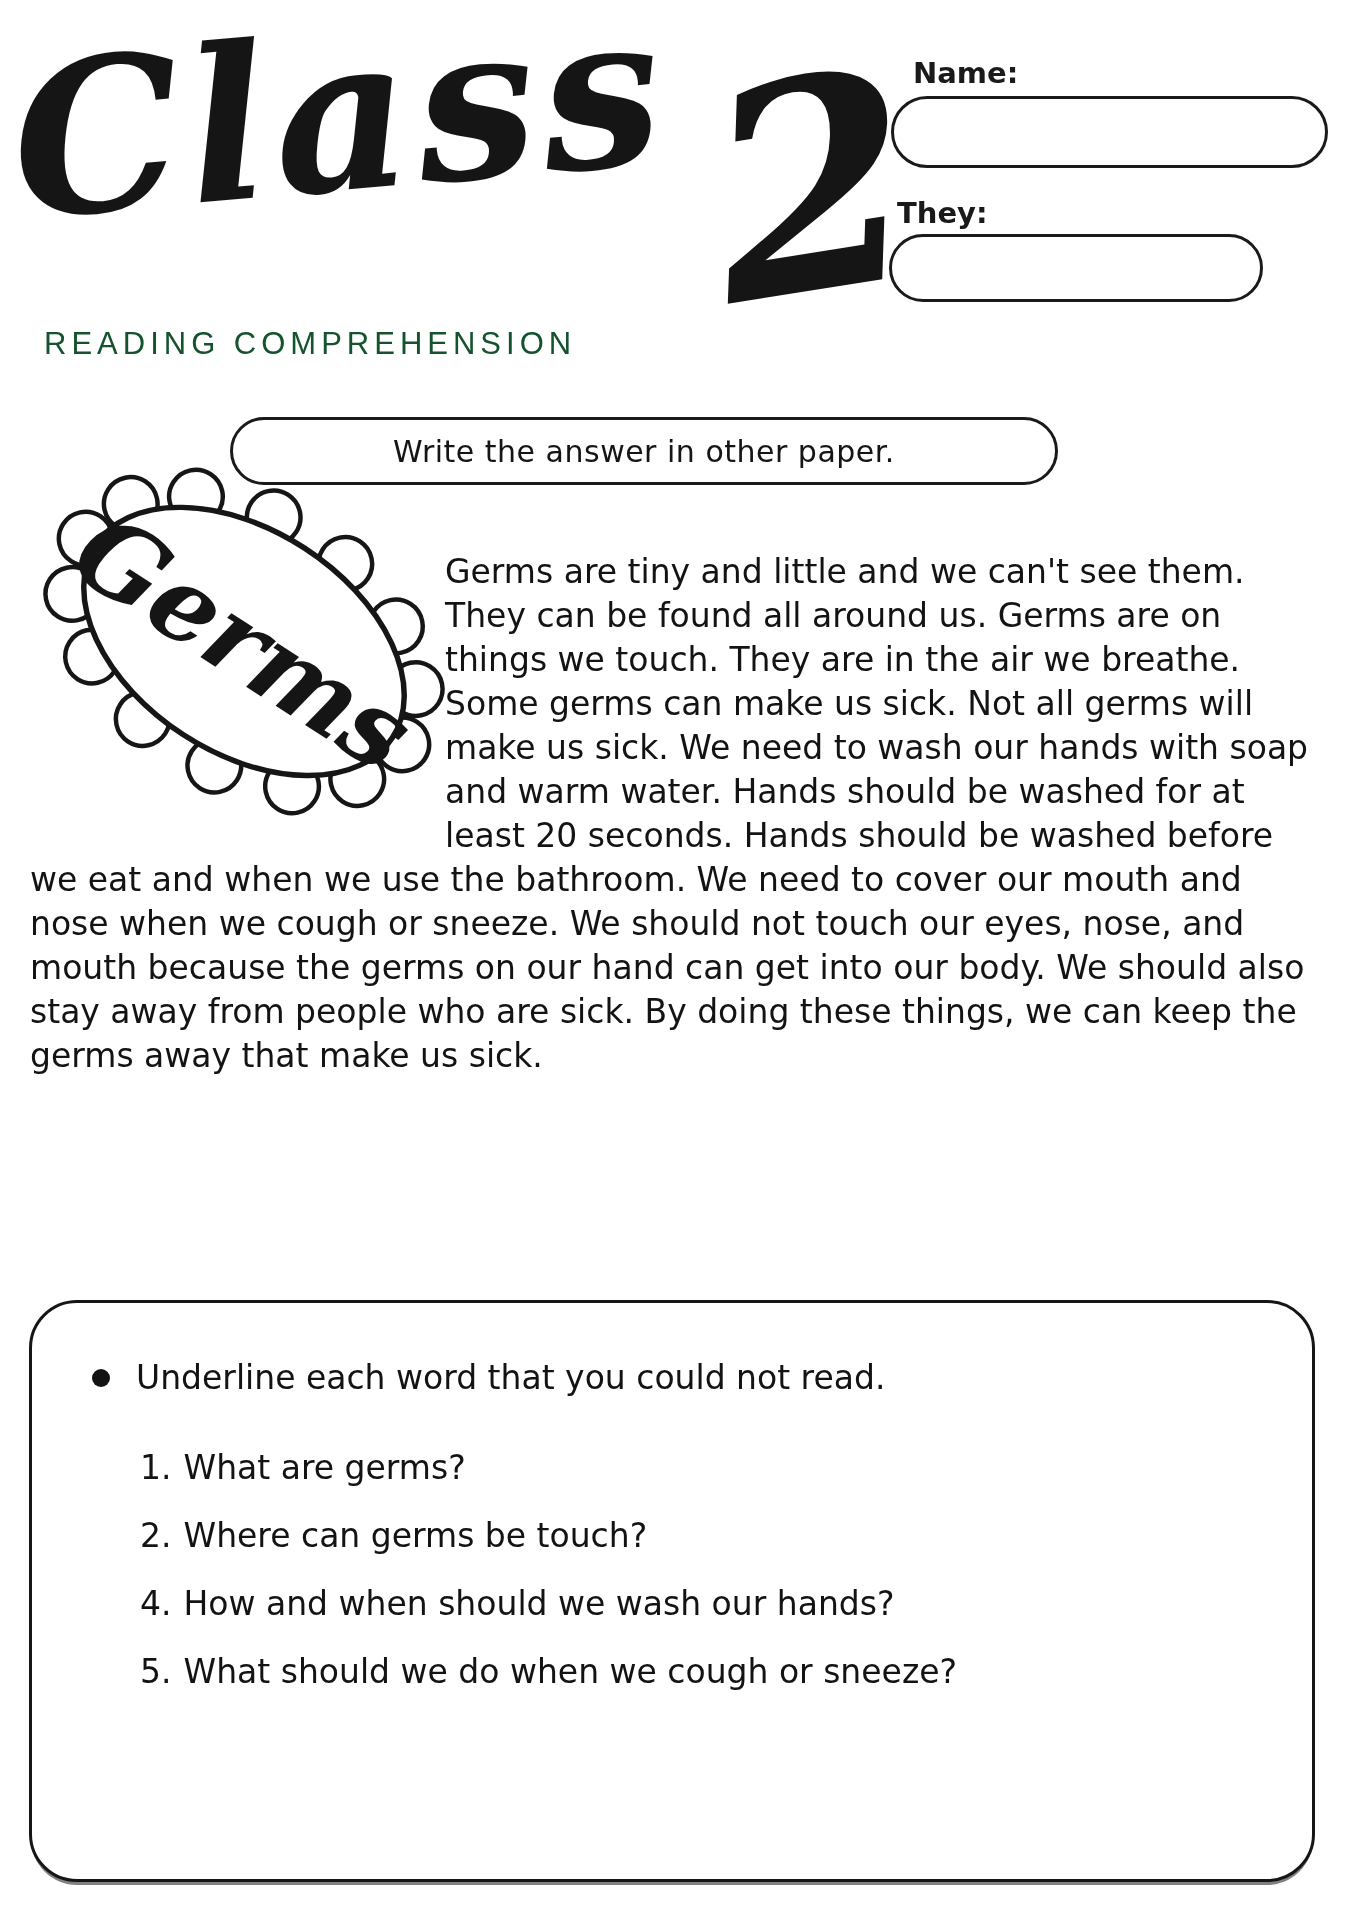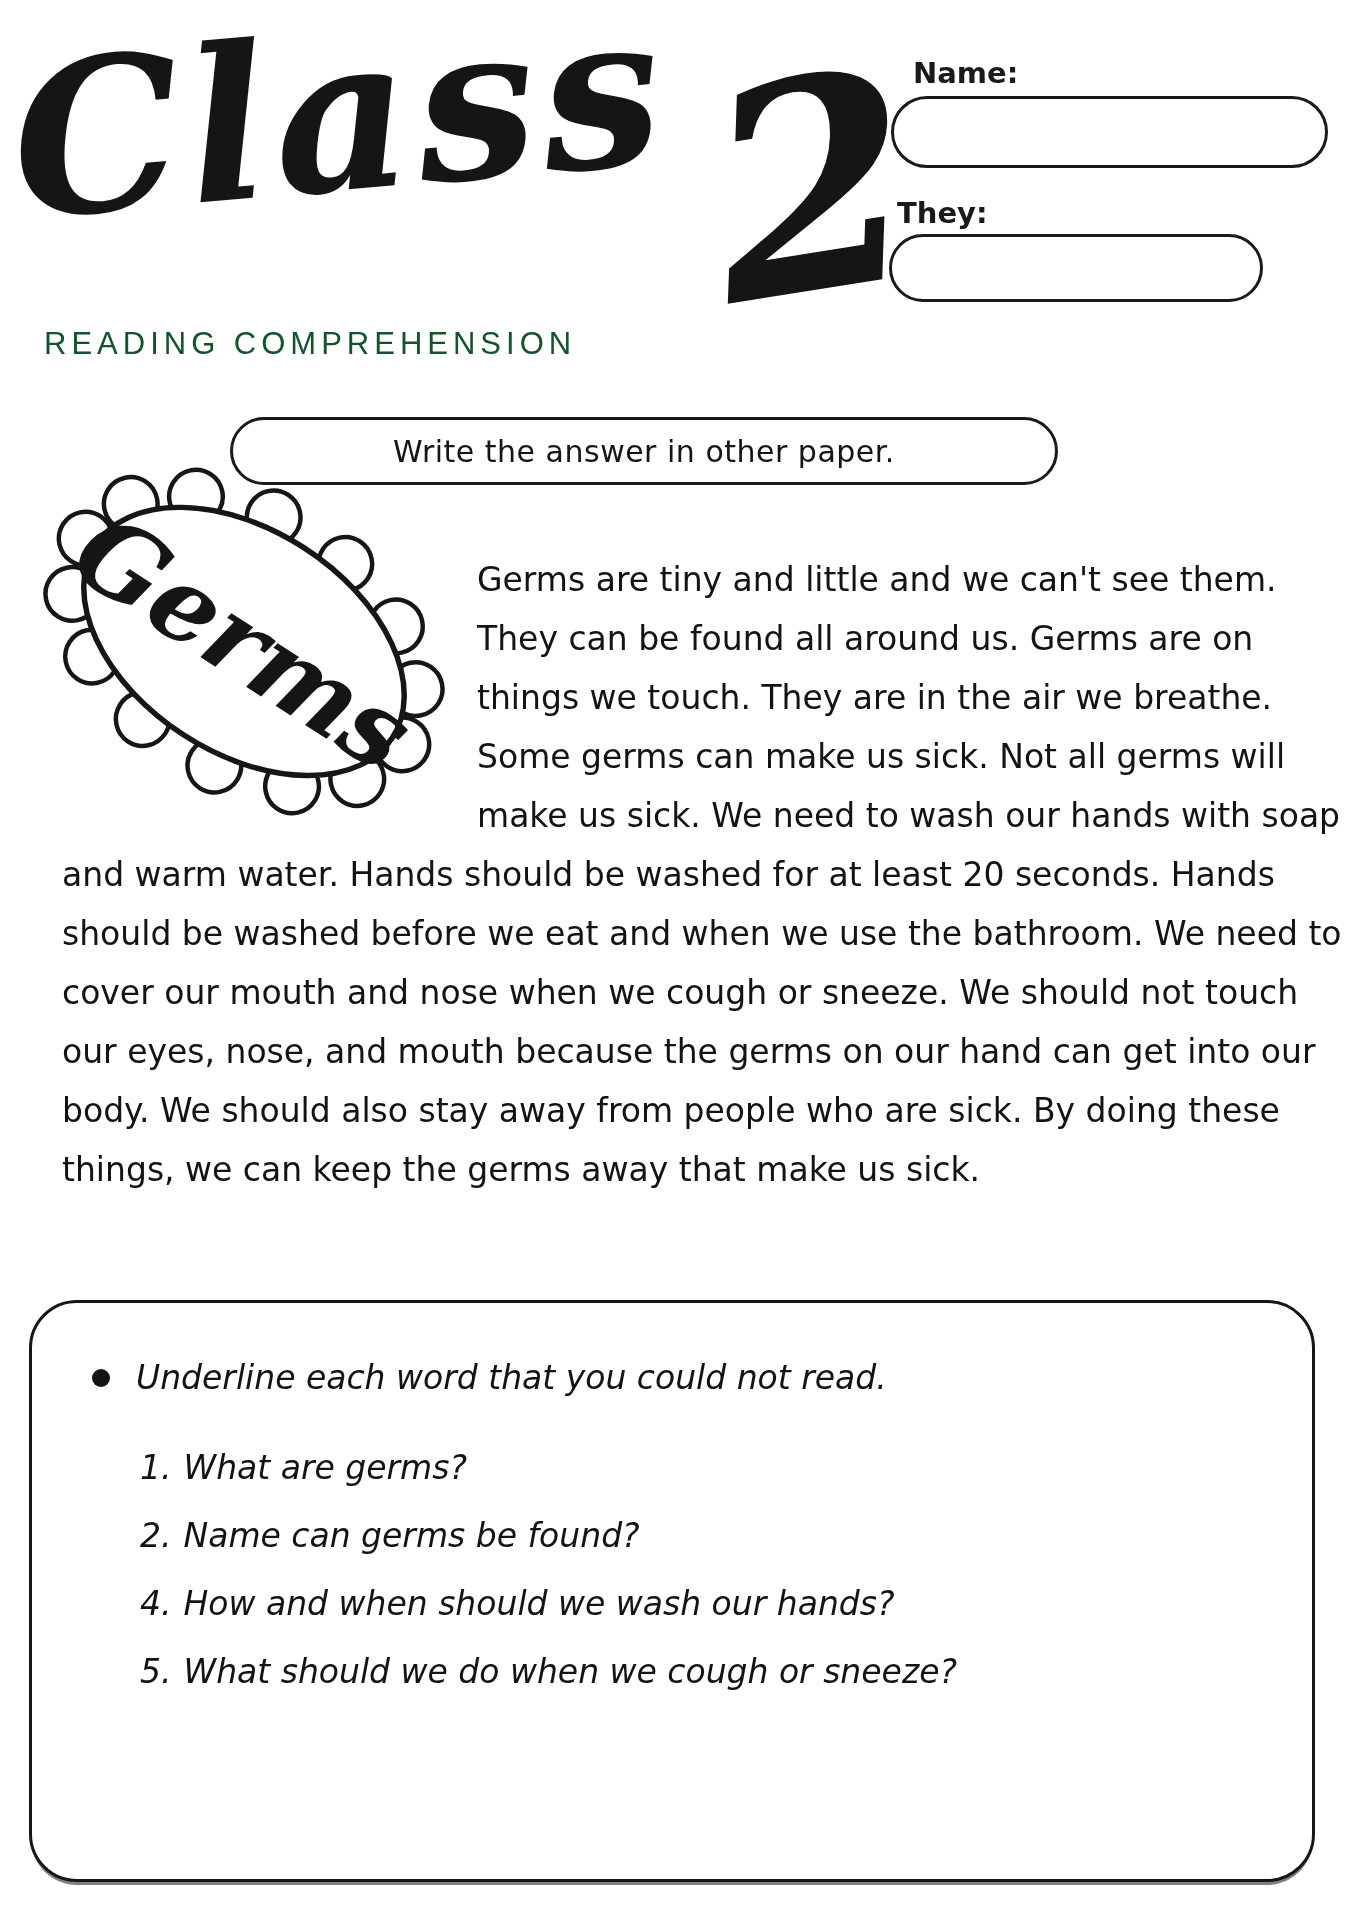--- a/index.html
+++ b/index.html
@@ -60,32 +60,32 @@
   }
   .germ text {
     font-family:"DejaVu Serif", serif;
     font-style:italic; font-weight:bold; font-size:104px;
     fill:#151515;
   }
 
   
   .passage {
     position:absolute; left:30px; top:550px; width:1294px;
-    font-size:33px; line-height:59px; color:#131313;margin-left:32px;
+    font-size:33px; line-height:44px; color:#131313;
   }
   .germ-spacer { float:left; width:415px; height:290px; }
 
   
   .qbox {
     position:absolute; left:29px; top:1300px; width:1286px; height:582px;
     border:3.5px solid #161616; border-radius:48px; background:#fff;
     box-shadow:0 5px 0 -2px rgba(25,25,25,0.55);
     box-sizing:border-box;
     padding:36px 40px 0 60px;
-    font-size:33px; color:#131313;font-style:italic;
+    font-size:33px; color:#131313;
   }
   .bullet-row {
     display:flex; align-items:center; height:77px;
   }
   .dot {
     width:18px; height:18px; border-radius:50%;
     background:#131313; margin-right:26px; flex:0 0 auto;
   }
   .questions { margin-top:18px; padding-left:48px; }
   .q-row { line-height:68px; white-space:nowrap; }
@@ -142,21 +142,21 @@
     <div class="bullet-row">
       <span class="dot"></span>
       <span>Underline each word that you could not read.</span>
     </div>
 
     <div class="questions">
       <div class="q-row">
         <span class="q-num">1.</span><span>What are germs?</span>
       </div>
       <div class="q-row">
-        <span class="q-num">2.</span><span>Name can germs be found?</span>
+        <span class="q-num">2.</span><span>Where can germs be touch?</span>
       </div>
       <div class="q-row">
         <span class="q-num">4.</span><span>How and when should we wash our hands?</span>
       </div>
       <div class="q-row">
         <span class="q-num">5.</span><span>What should we do when we cough or sneeze?</span>
       </div>
     </div>
   </div>
 

